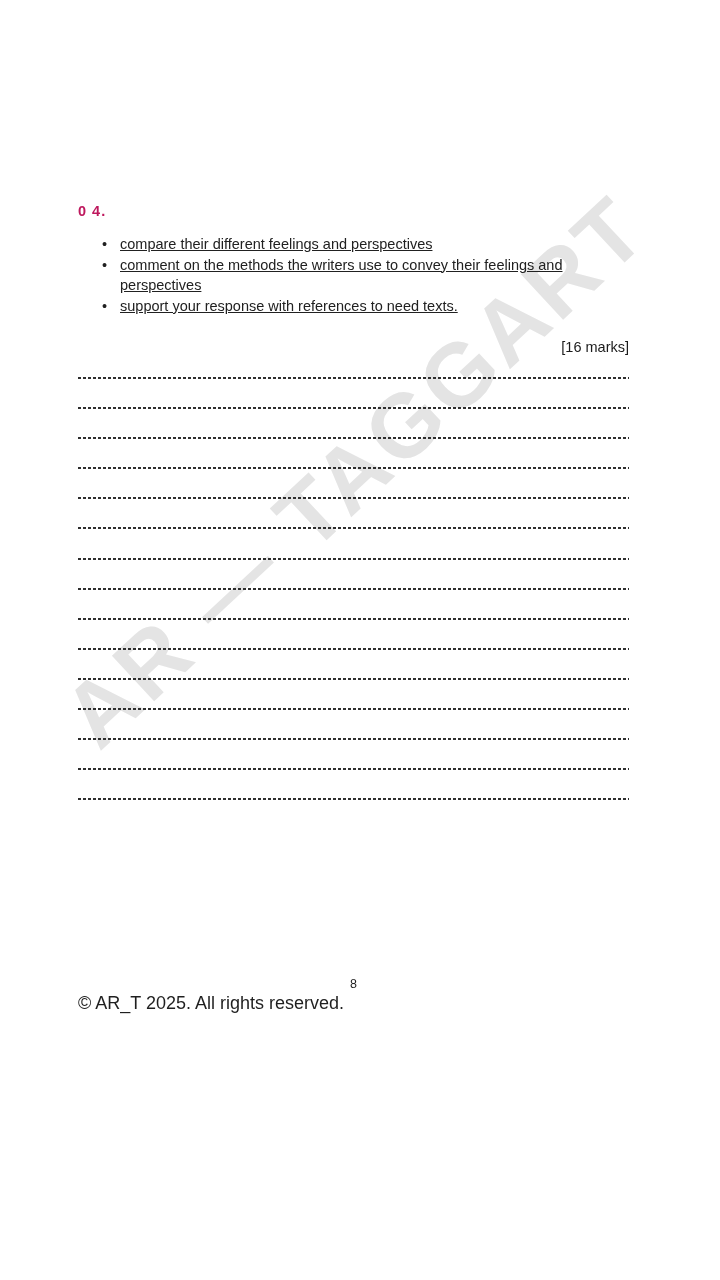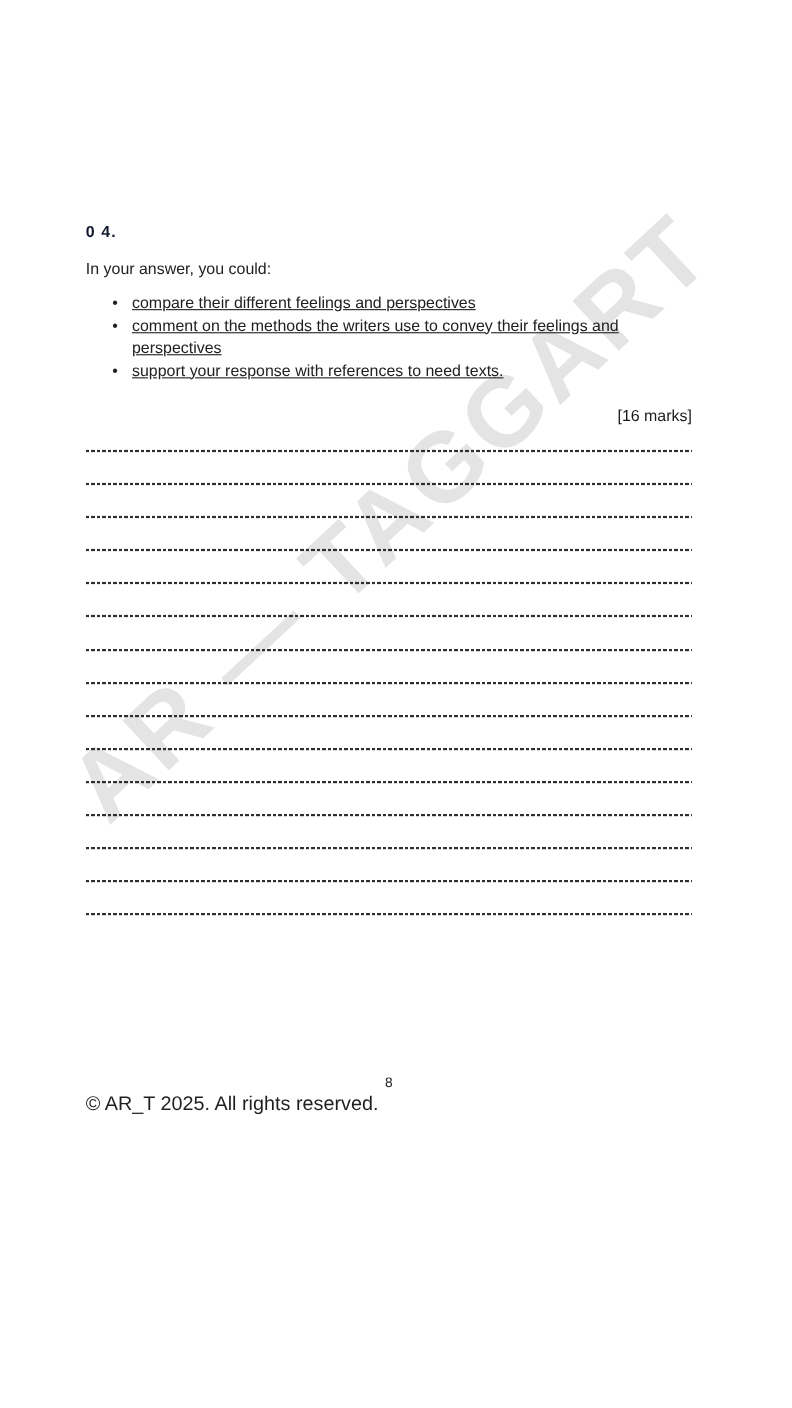--- a/index.html
+++ b/index.html
@@ -33,21 +33,21 @@
     left: 78px;
     top: 203px;
     width: 551px;
     z-index: 1;
   }
   .qnum {
     font-size: 14.5px;
     font-weight: 700;
     letter-spacing: 1px;
     margin: 0 0 15px 0;
-    color: #0f172a;
+    color: #be185d;
   }
   p.body-text {
     font-size: 14.5px;
     line-height: 23px;
     margin: 0 0 9px 0;
   }
   p.body-text b { color: #1b1b1b; }
   .guidance-lead { margin-bottom: 9px; }
   .bullets {
     margin: 0 0 0 24px;
@@ -107,21 +107,20 @@
 <body>
 
 <div class="watermark">AR — TAGGART</div>
 
 <div class="content">
 
   <div class="qnum">0 4.</div>
 
 
 
-  <p class="body-text guidance-lead">In your answer, you could:</p>
 
   <div class="bullets">
     <div class="bullet-item">
       <span class="bullet-marker">•</span>
       <span class="bullet-text">compare their different feelings and perspectives</span>
     </div>
     <div class="bullet-item">
       <span class="bullet-marker">•</span>
       <span class="bullet-text">comment on the methods the writers use to convey their feelings and perspectives</span>
     </div>

